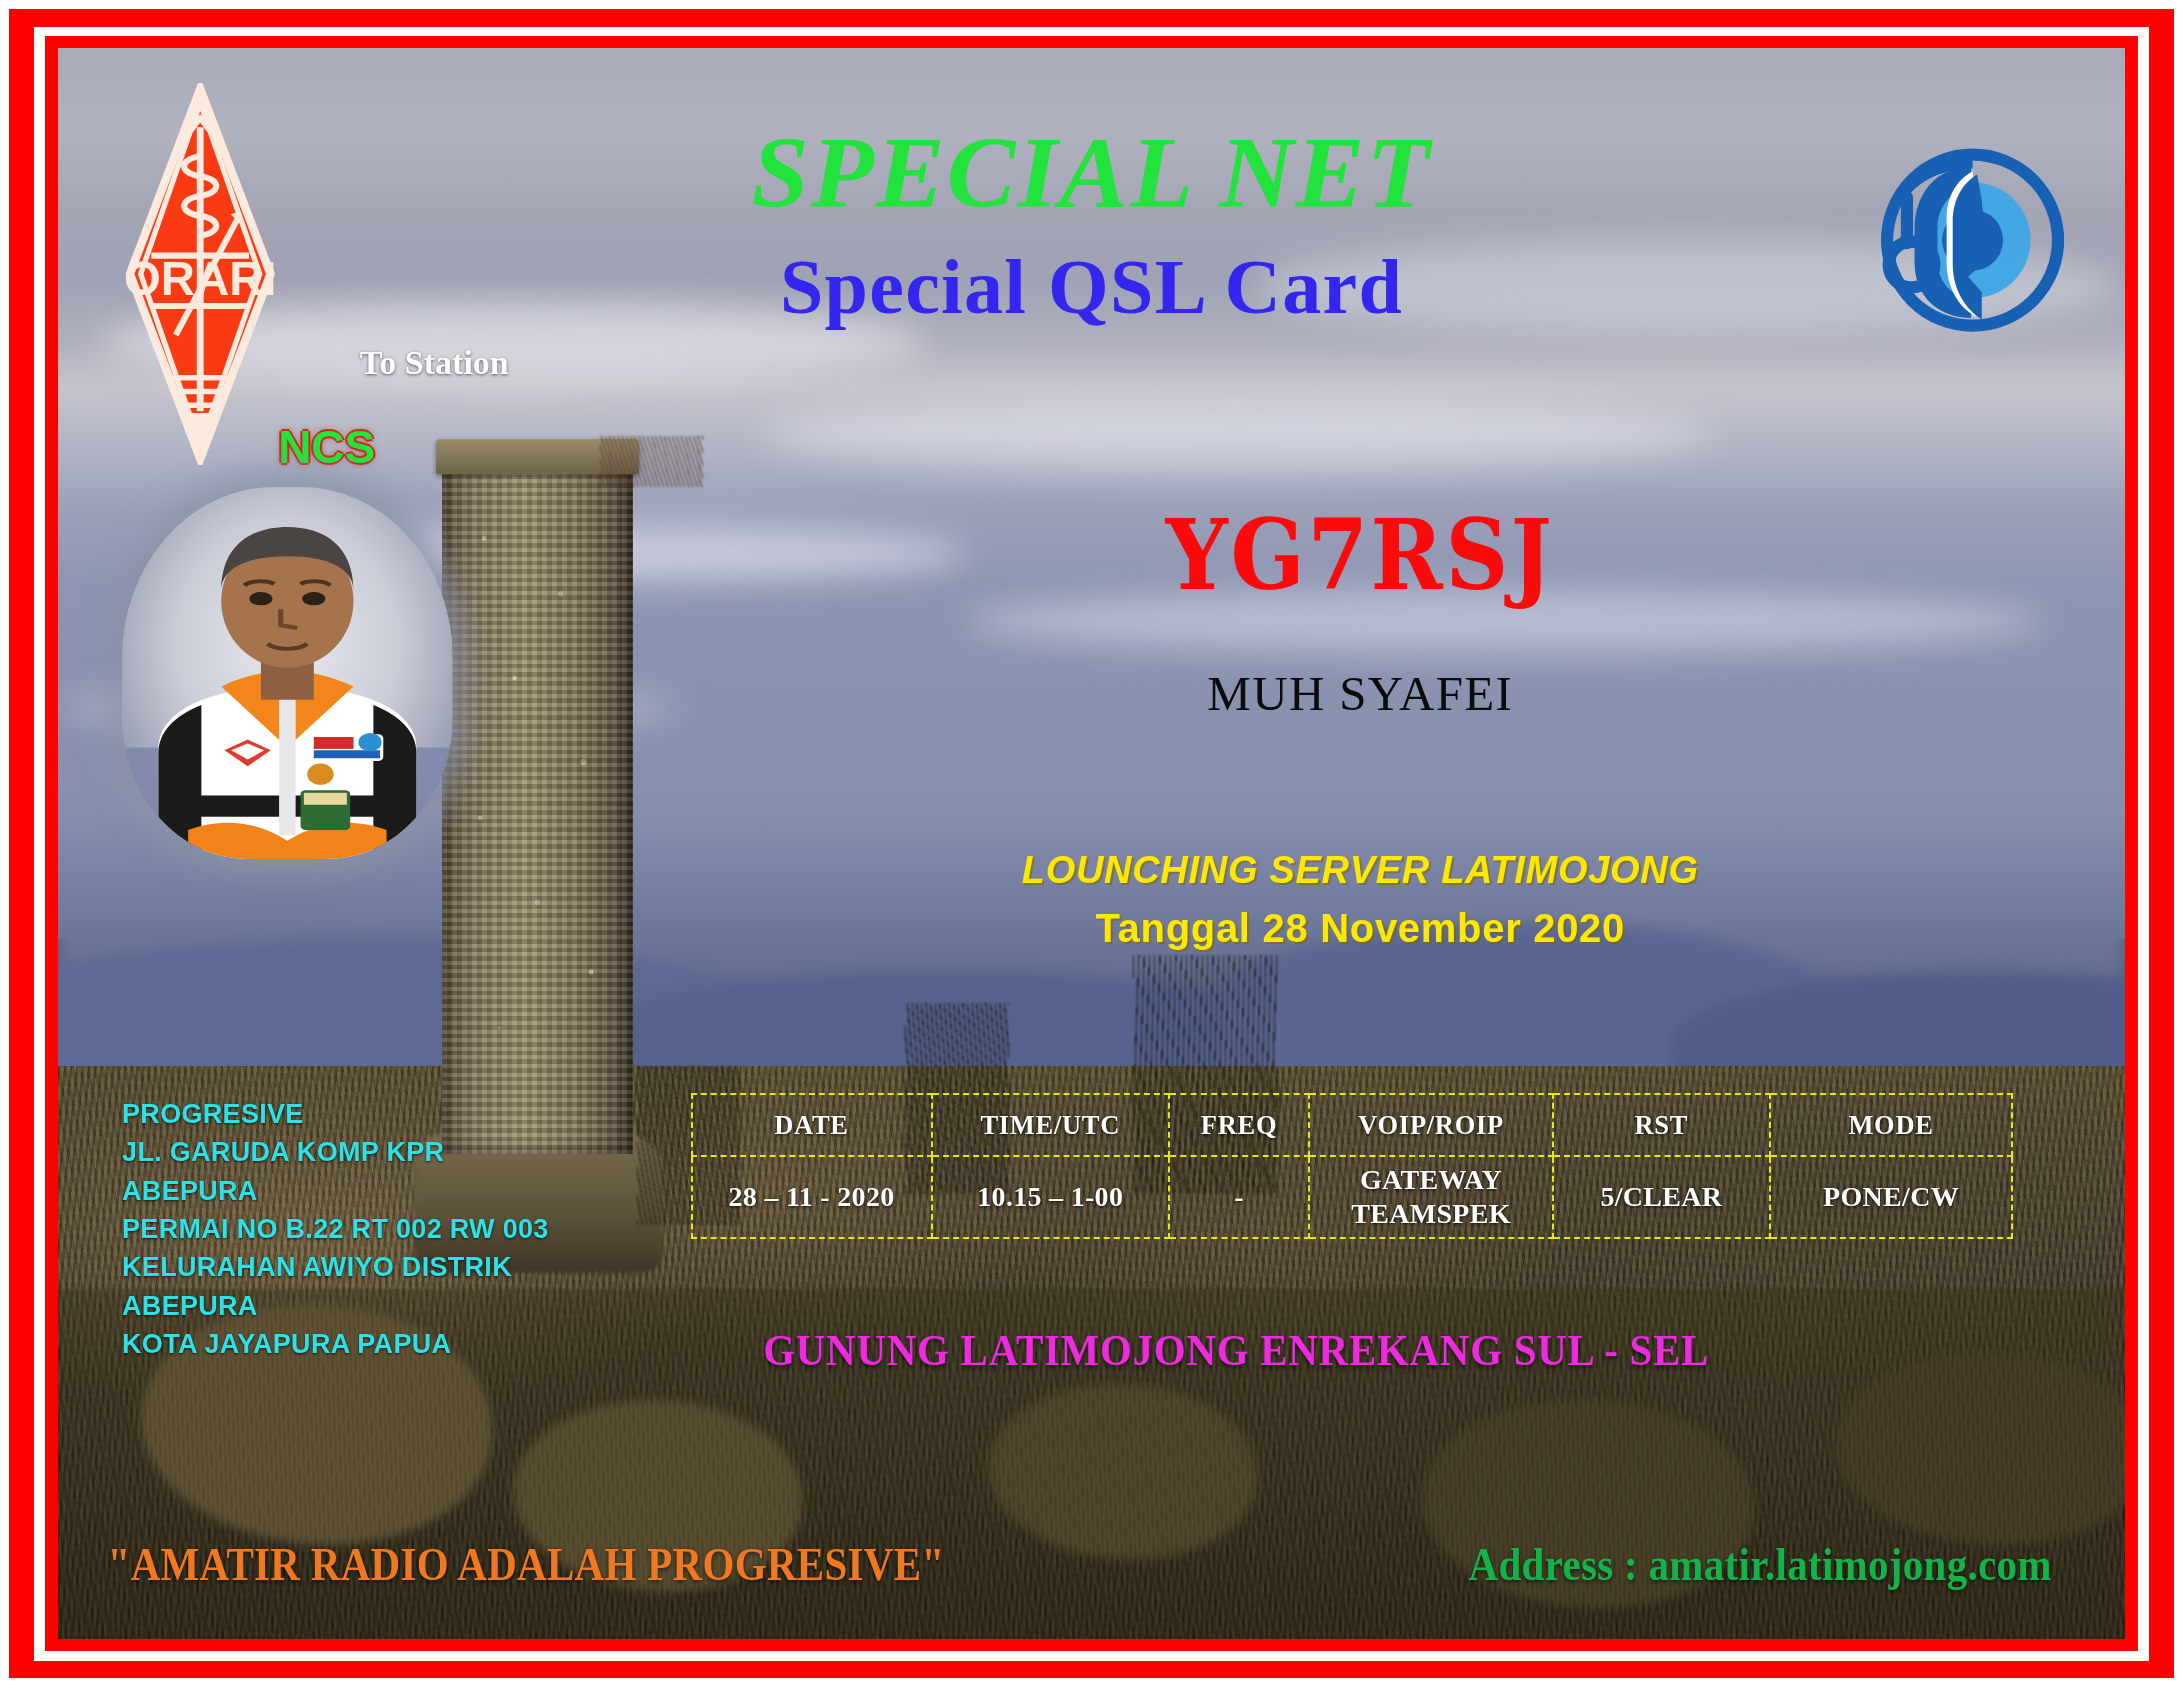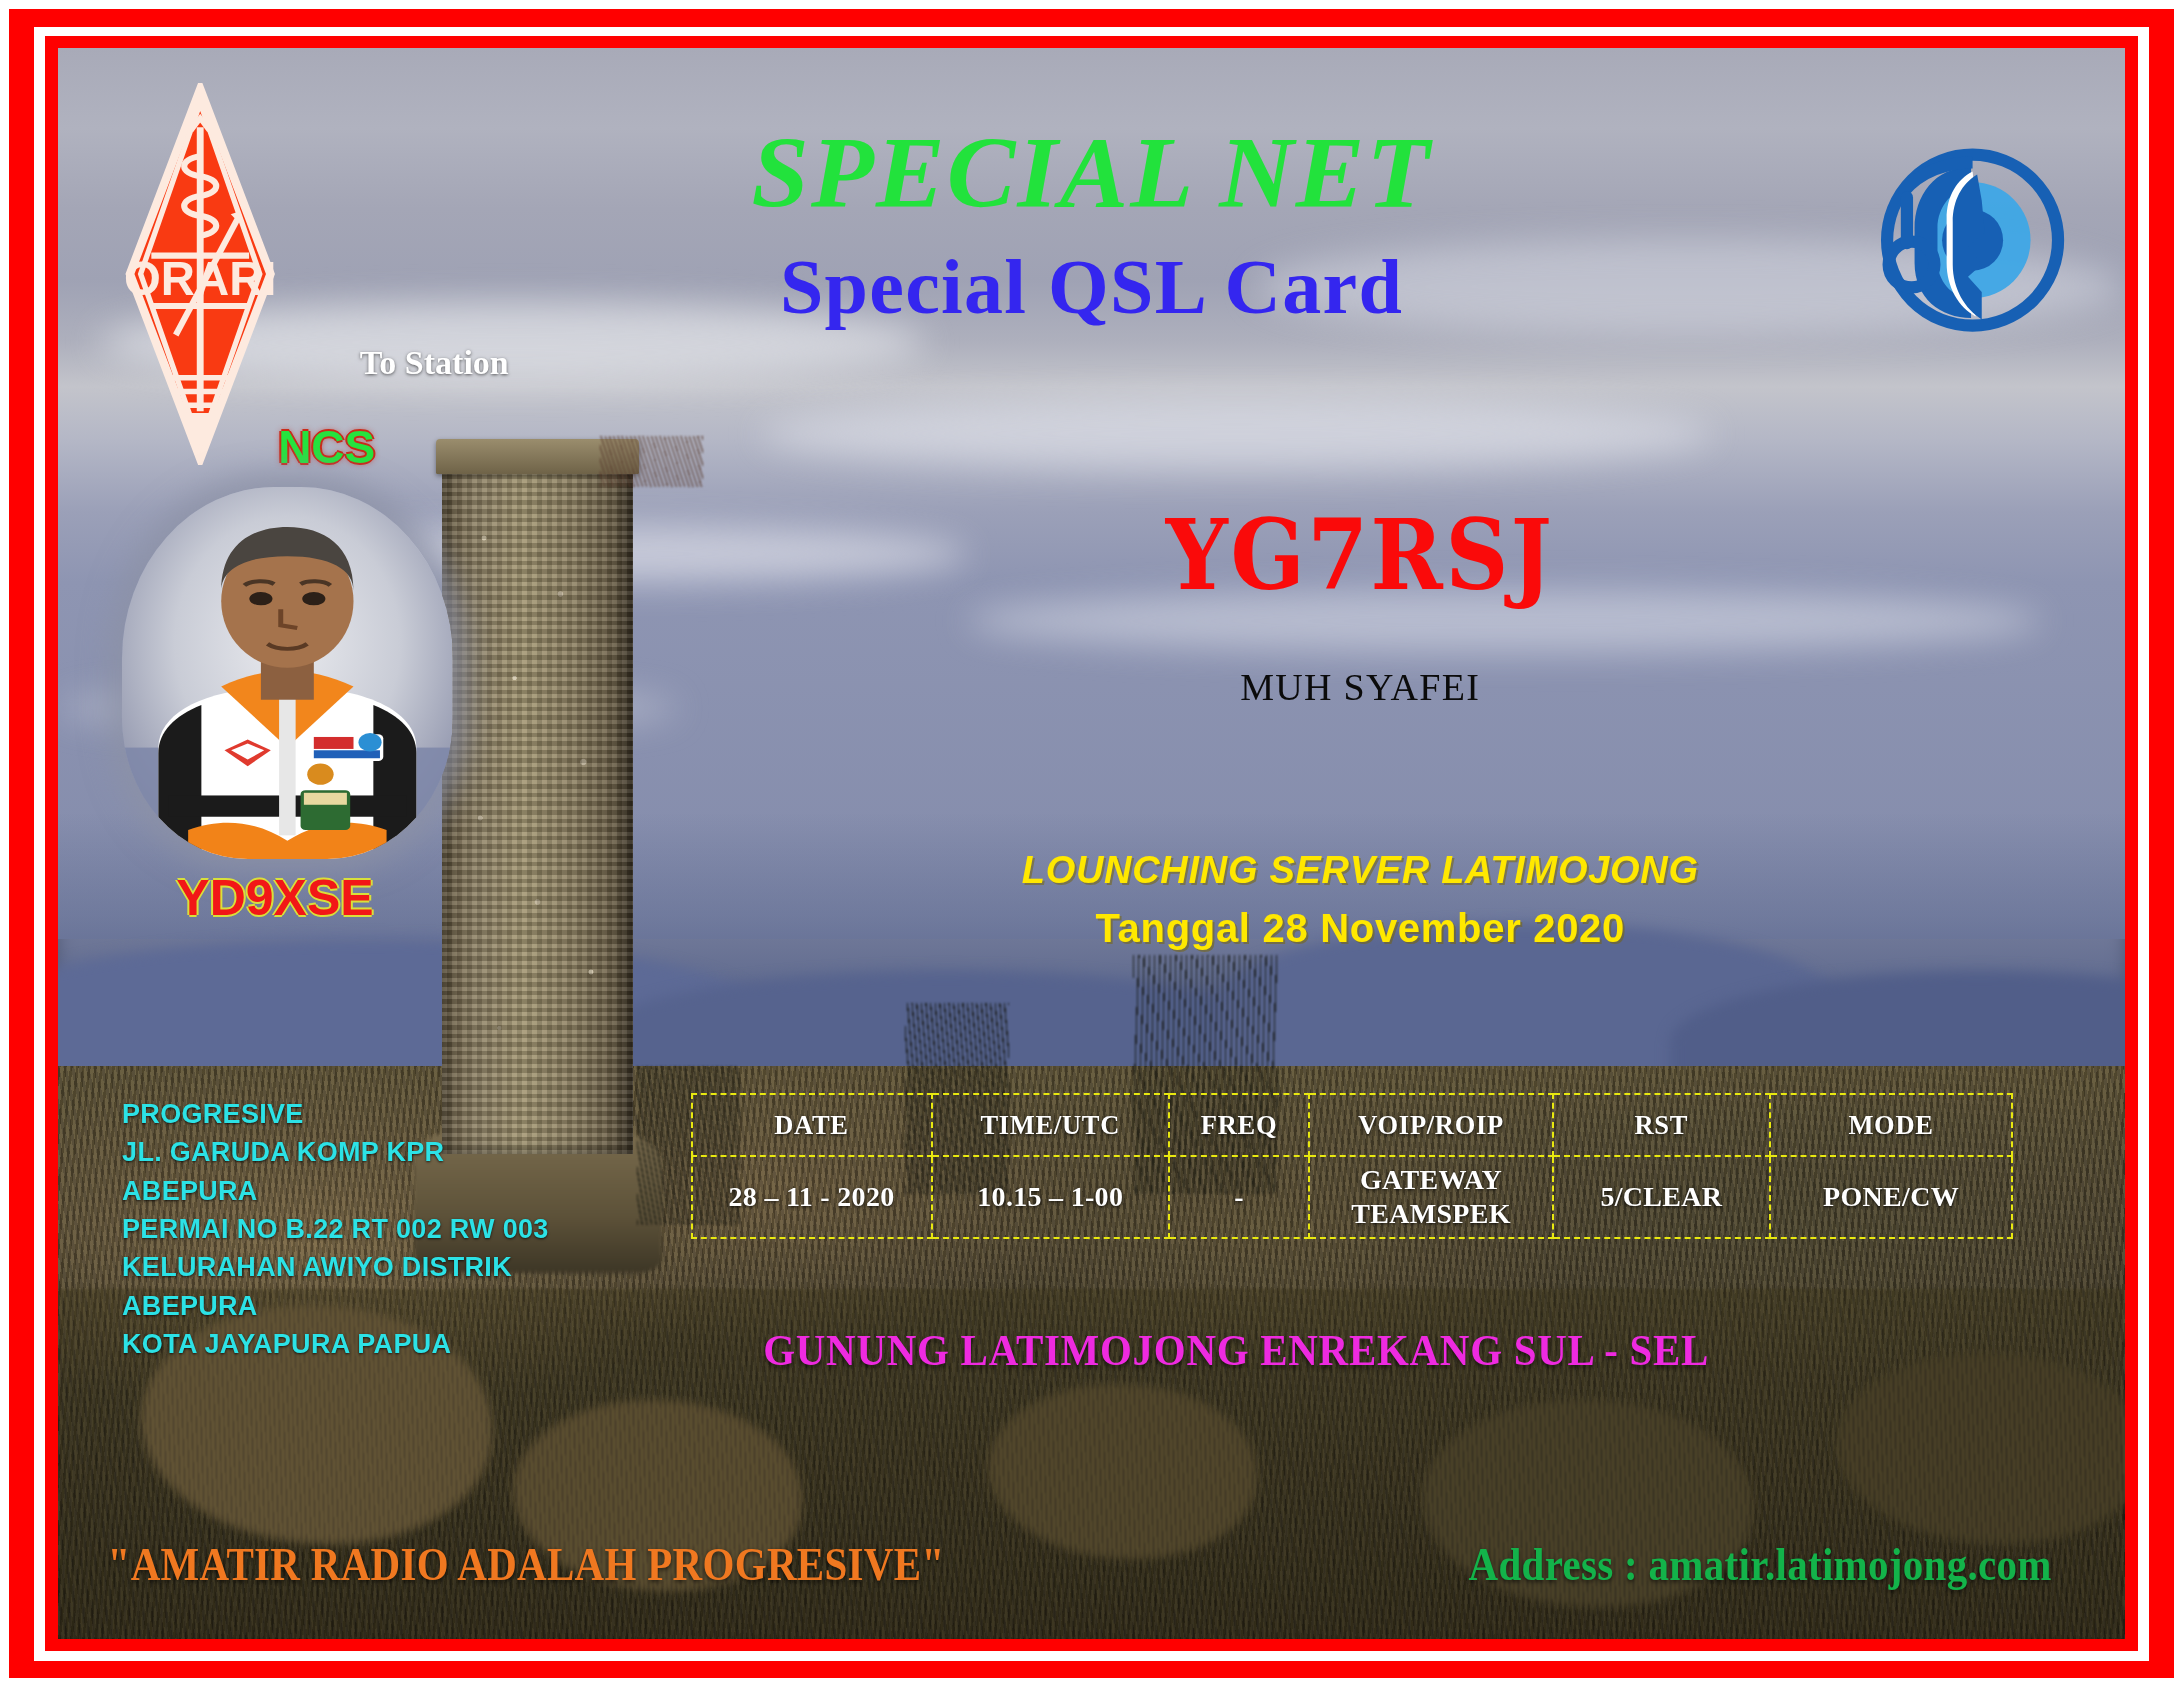--- a/index.html
+++ b/index.html
@@ -217,21 +217,21 @@
   #address div{white-space:nowrap;}
 
   .t-callsign{
     position:absolute;left:41%;width:44%;top:28.6%;text-align:center;
     font-size:87px;font-weight:700;color:#fa0a0a;letter-spacing:2.6px;
     font-family:"DejaVu Serif",serif;
     transform:scaleY(1.12);
   }
   .t-name{
     position:absolute;left:41%;width:44%;top:38.8%;text-align:center;
-    font-size:38px;font-weight:400;color:#0b0b0b;letter-spacing:1.3px;
+    font-size:49px;font-weight:400;color:#0b0b0b;letter-spacing:1.3px;
     font-family:"Liberation Serif",serif;
   }
 
   #thanks{
     position:absolute;left:32%;width:62%;top:49.3%;text-align:center;
     font-family:"Liberation Sans",sans-serif;color:#ffe800;
   }
   #thanks .l1{font-size:38px;font-weight:700;letter-spacing:0.3px;
     text-shadow:2px 2px 0 rgba(120,100,0,.5);}
   #thanks .l2{font-size:38px;font-weight:700;font-style:italic;margin-top:17px;
@@ -418,21 +418,20 @@
                  C140,62 126,52 100,52 C74,52 60,62 60,78 Z" fill="#4a4540"></path>
         <ellipse cx="84" cy="84" rx="7" ry="5" fill="#2c2018"></ellipse>
         <ellipse cx="116" cy="84" rx="7" ry="5" fill="#2c2018"></ellipse>
         <path d="M74,74 C78,70 88,70 92,73" stroke="#4a3525" stroke-width="3" fill="none"></path>
         <path d="M108,73 C112,70 122,70 126,74" stroke="#4a3525" stroke-width="3" fill="none"></path>
         <path d="M96,92 L96,104 L106,106" stroke="#6d4428" stroke-width="3" fill="none"></path>
         <path d="M88,118 C94,123 106,123 112,118" stroke="#5a3a24" stroke-width="3" fill="none"></path>
       </svg>
     </div>
 
-    <div class="t-yd9xse">YD9XSE</div>
 
     <div id="address">
       <div>PROGRESIVE</div>
       <div>JL. GARUDA KOMP KPR</div>
       <div>ABEPURA</div>
       <div>PERMAI NO B.22 RT 002 RW 003</div>
       <div>KELURAHAN AWIYO DISTRIK</div>
       <div>ABEPURA</div>
       <div>KOTA JAYAPURA PAPUA</div>
     </div>

